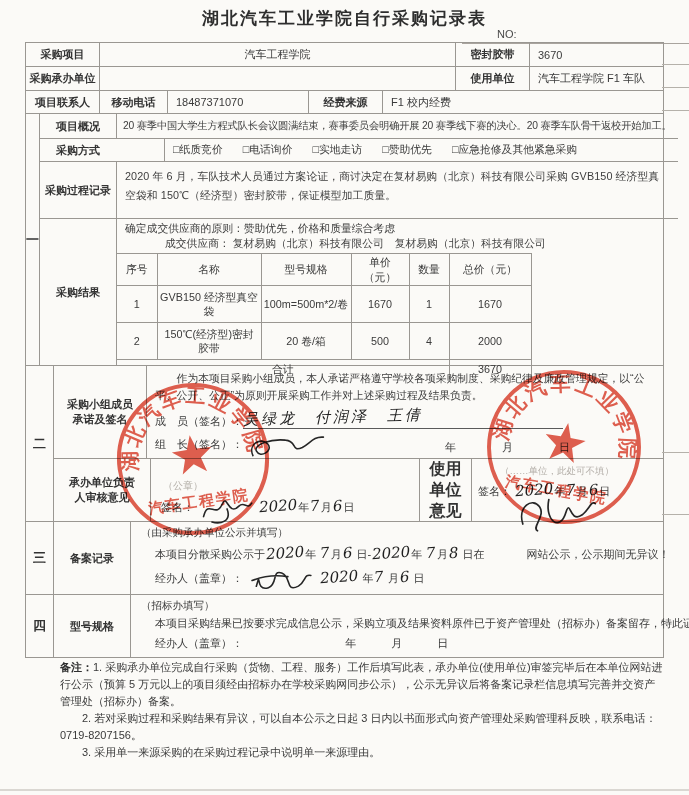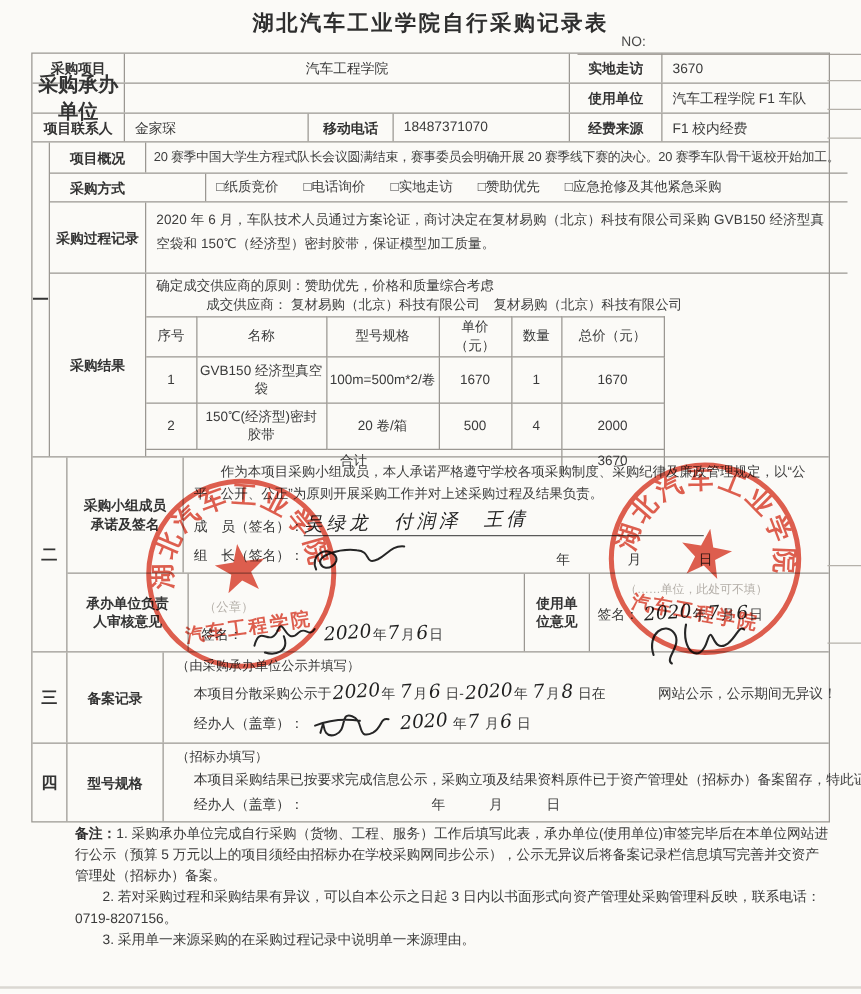--- a/index.html
+++ b/index.html
@@ -80,32 +80,31 @@
 
 <div class="abs doc-title">湖北汽车工业学院自行采购记录表</div>
 <span class="abs no-label">NO:</span>
 <div class="abs no-line"></div>
 
 <div class="abs form-table">
 
   <div class="row" style="height:23px;">
     <div class="cell lab" style="width:73px;">采购项目</div>
     <div class="cell val center" style="width:356px;">汽车工程学院</div>
-    <div class="cell lab" style="width:74px;">实地走访</div>
+    <div class="cell lab" style="width:74px;">密封胶带</div>
     <div class="cell val" style="flex:1;">3670</div>
   </div>
   <div class="row" style="height:23px;">
-    <div class="cell lab" style="width:73px;font-size:16px;">采购承办单位</div>
+    <div class="cell lab" style="width:73px;font-size:11px;">采购承办单位</div>
     <div class="cell val" style="width:356px;"></div>
     <div class="cell lab" style="width:74px;">使用单位</div>
     <div class="cell val" style="flex:1;">汽车工程学院 F1 车队</div>
   </div>
   <div class="row" style="height:22px;">
     <div class="cell lab" style="width:73px;">项目联系人</div>
-    <div class="cell val" style="width:147px;">金家琛</div>
     <div class="cell lab" style="width:68px;">移动电话</div>
     <div class="cell val" style="width:141px;text-align:right;">18487371070</div>
     <div class="cell lab" style="width:74px;">经费来源</div>
     <div class="cell val" style="flex:1;">F1 校内经费</div>
   </div>
 
   <div class="band">
     <div class="numcol">一</div>
     <div class="bandbody">
       <div class="subrow" style="height:24px;">
@@ -206,21 +205,21 @@
         <div class="subcontent" style="flex:0 0 269px;">
           <div class="sigline gray-hint" style="left:12px;top:20px;font-size:10px;">（公章）</div>
           <div class="sigline" style="left:10px;top:38px;white-space:nowrap;">
             <span>签名：</span>
             <svg class="scribble" width="58" height="34" viewBox="0 0 58 34" style="transform:rotate(-4deg);margin:-8px 0;">
               <path d="M6,24 C12,6 18,28 26,12 C31,3 31,26 42,16 C48,11 50,21 55,14 M14,30 C22,33 34,31 30,18" stroke="#262626" stroke-width="1.6" fill="none" stroke-linecap="round"></path>
             </svg>
             <span class="hw hw-digit">2020</span><span>年</span><span class="hw hw-digit">7</span><span>月</span><span class="hw hw-digit">6</span><span>日</span>
           </div>
         </div>
-        <div class="cell lab" style="width:52px;font-size:11px;padding:0 4px;">使用单位意见</div>
+        <div class="cell lab" style="width:52px;font-size:16px;padding:0 4px;">使用单位意见</div>
         <div class="subcontent" style="border-left:1px solid #9a9792;padding-left:41px;">
           <div class="sigline gray-hint" style="left:28px;top:6px;font-size:9.5px;">（……单位，此处可不填）</div>
           <div class="sigline" style="left:6px;top:22px;white-space:nowrap;">
             <span>签名：</span>
             <span class="hw hw-digit">2020</span><span>年</span><span class="hw hw-digit">7</span><span>月</span><span class="hw hw-digit">6</span><span>日</span>
           </div>
           <svg class="abs" style="left:42px;top:32px;z-index:3;transform:rotate(-5deg);" width="86" height="44" viewBox="0 0 86 44">
             <path d="M8,30 C4,12 20,4 26,14 C32,24 16,34 22,38 M36,8 C30,28 44,42 52,22 C58,8 54,34 68,26 C76,21 78,12 82,16" stroke="#262626" stroke-width="1.7" fill="none" stroke-linecap="round"></path>
           </svg>
         </div>

